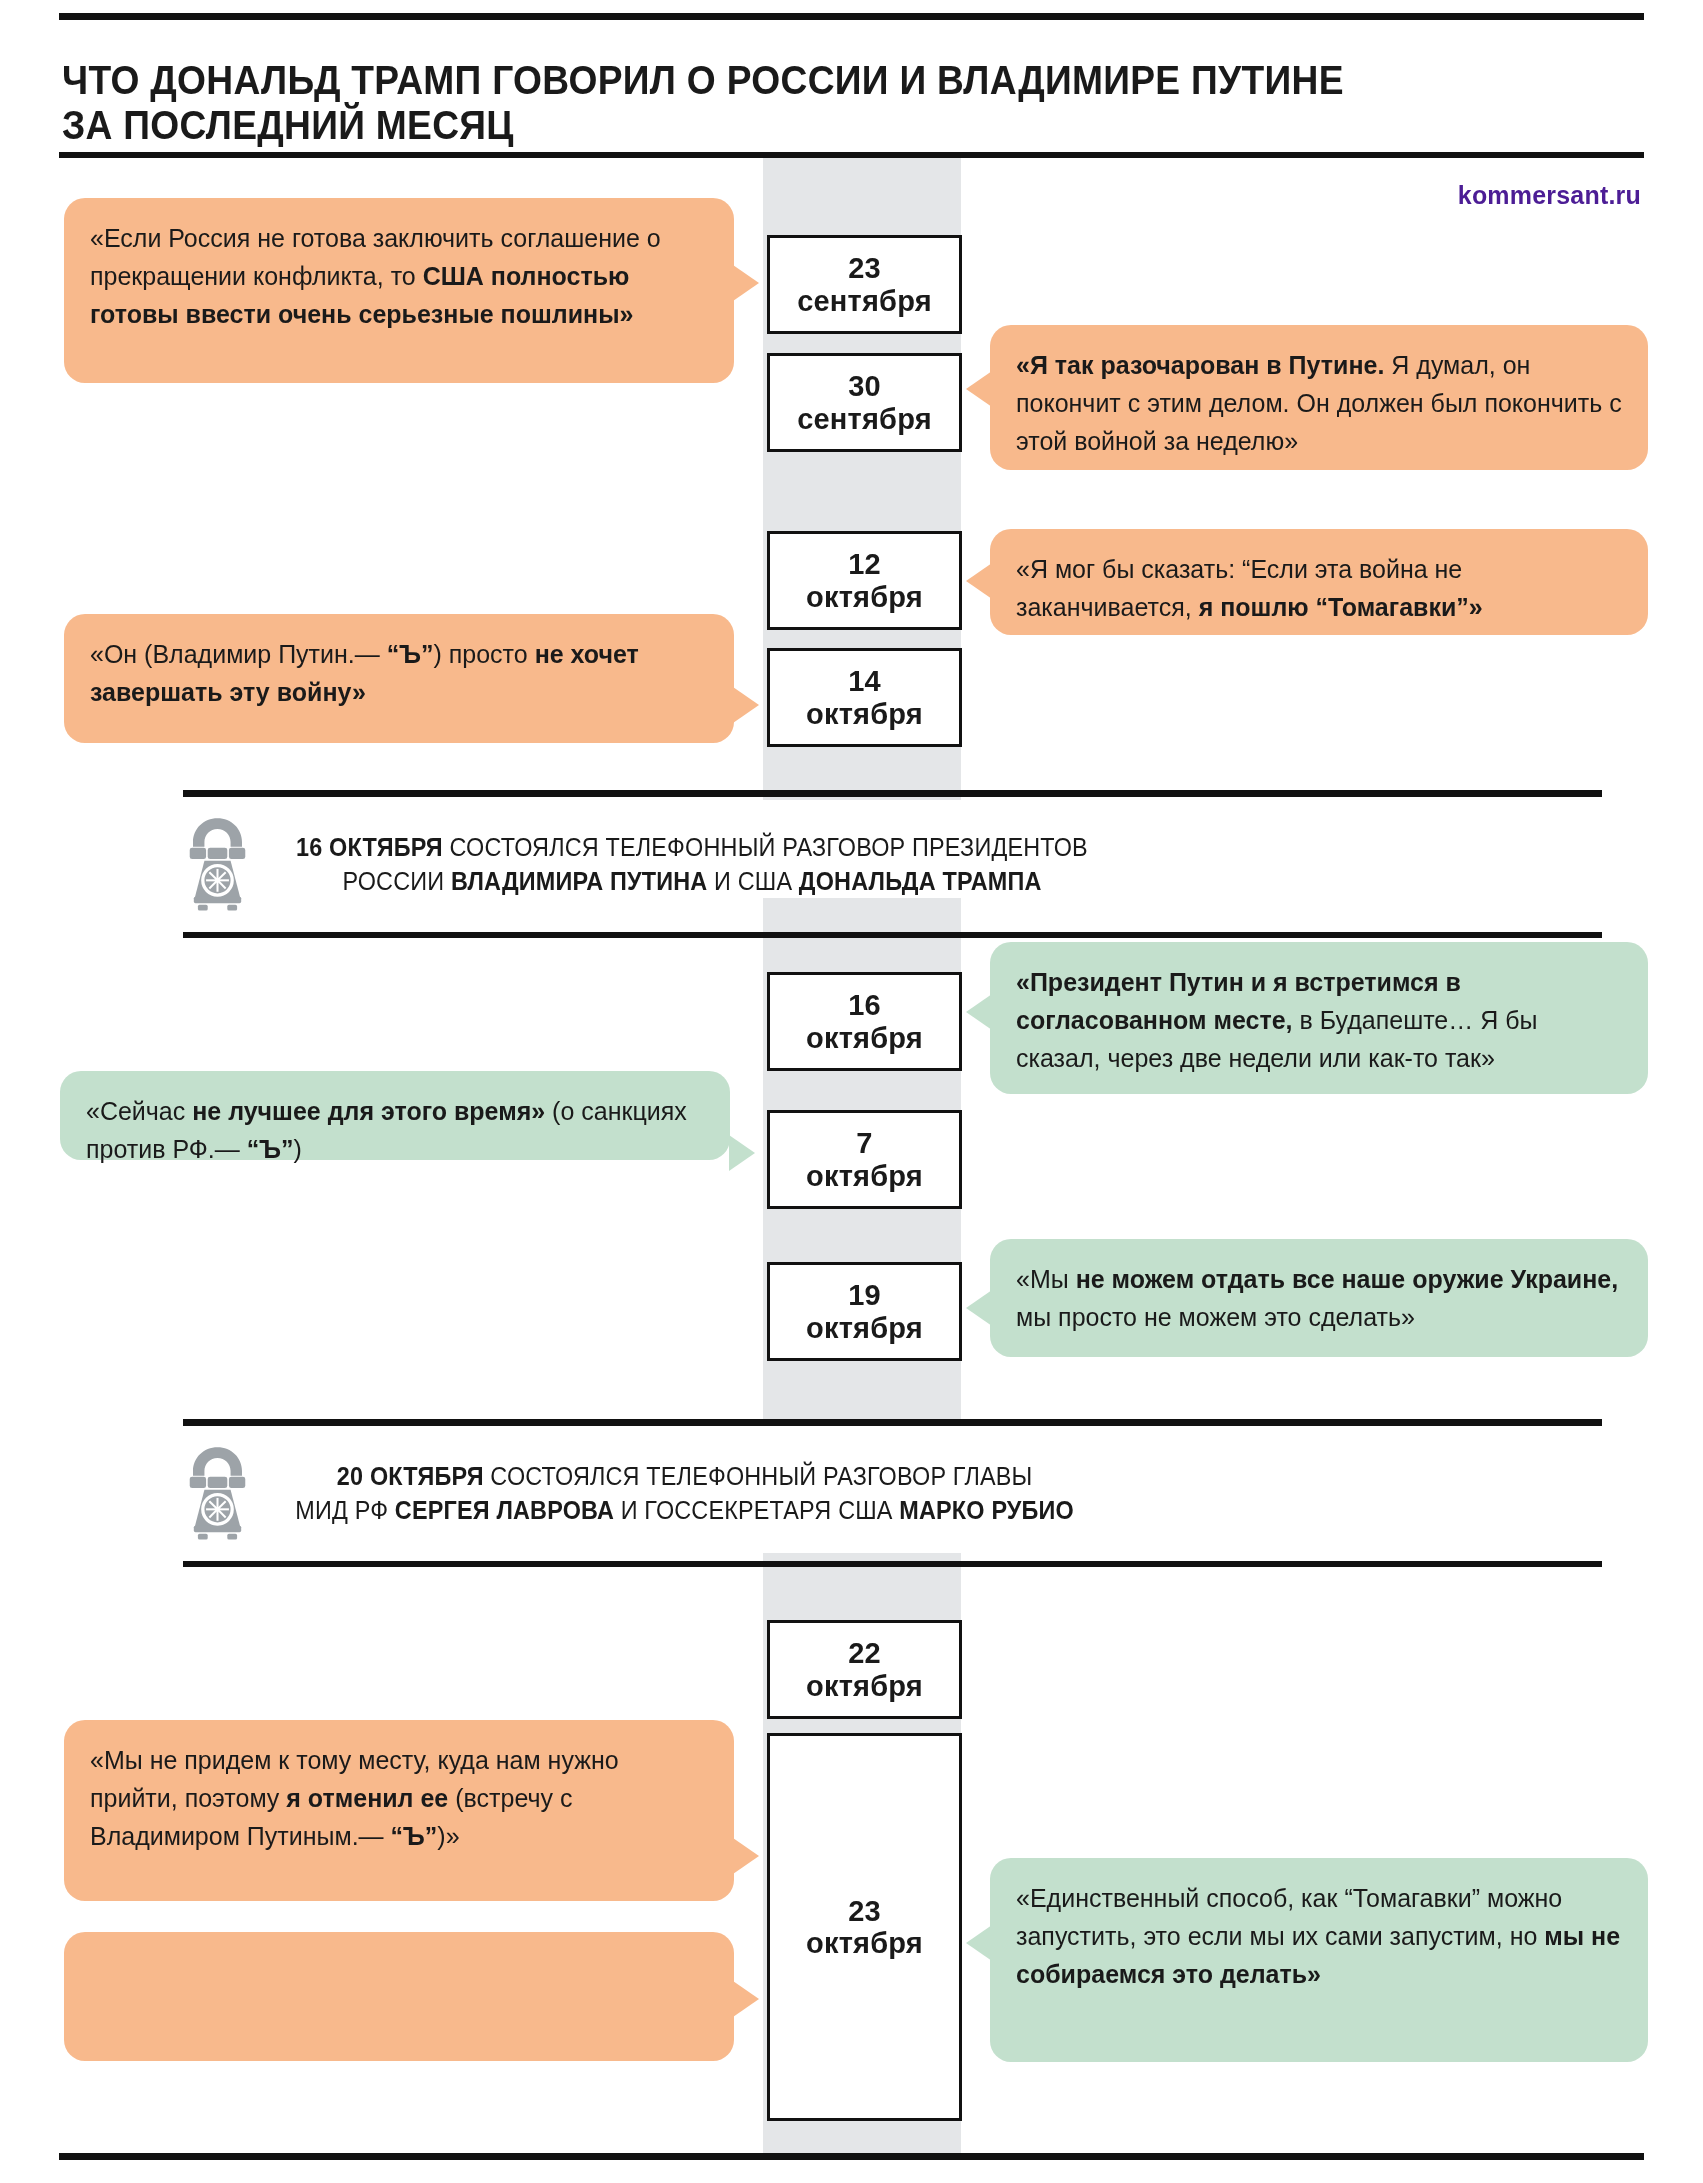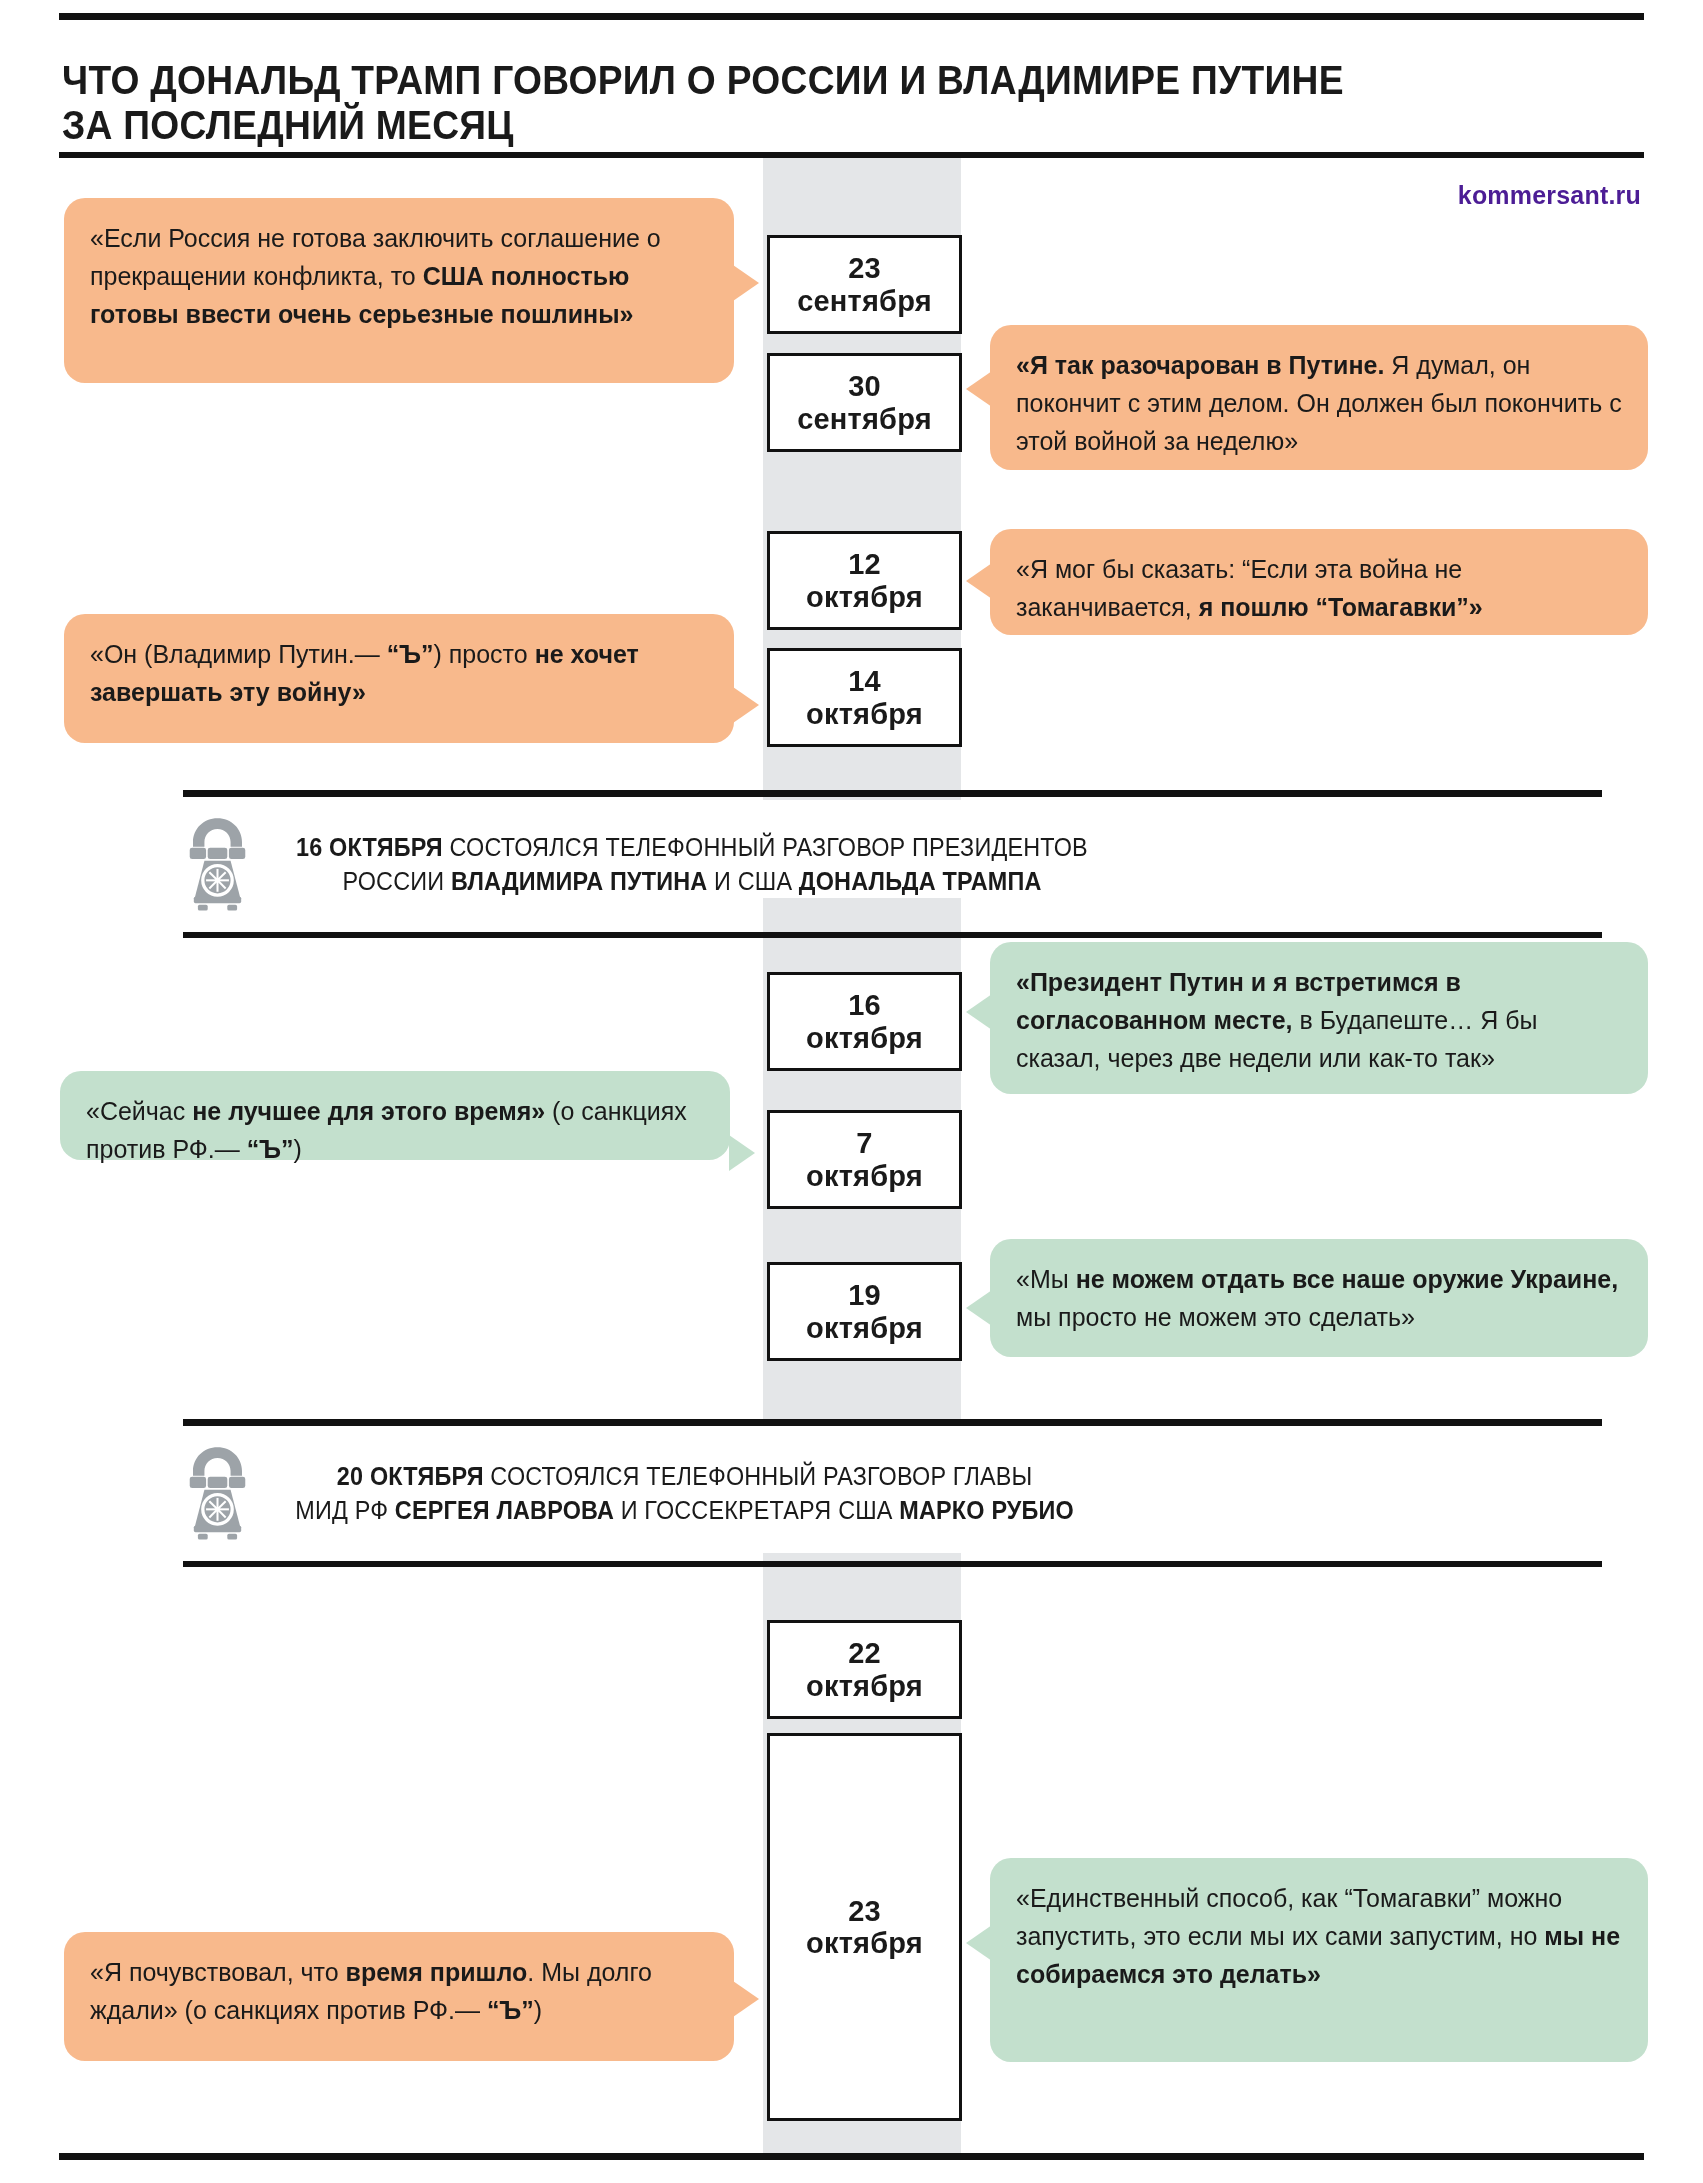--- a/index.html
+++ b/index.html
@@ -184,23 +184,26 @@
     <span><span>«Сейчас </span><b>не лучшее для этого время»</b><span> (о санкциях против РФ.— </span><b>“Ъ”</b><span>)</span></span>
     <span class="tail" style="top:64px;"></span>
   </div>
 
   <div class="bubble right green" style="left:990px;top:1239px;width:658px;height:118px;">
     <span><span>«Мы </span><b>не можем отдать все наше оружие Украине,</b><span> мы просто не можем это сделать»</span></span>
     <span class="tail" style="top:51px;"></span>
   </div>
 
 
+  <div class="bubble left orange" style="left:64px;top:1720px;width:670px;height:181px;">
+    <span><span>«Мы не придем к тому месту, куда нам нужно прийти, поэтому </span><b>я отменил ее</b><span> (встречу с Владимиром Путиным.— </span><b>“Ъ”</b><span>)»</span></span>
+    <span class="tail" style="top:118px;"></span>
+  </div>
 
   <div class="bubble left orange" style="left:64px;top:1932px;width:670px;height:129px;">
-    <span><span>«Я почувствовал, что </span><b>время пришло</b><span>. Мы долго ждали» (о санкциях против РФ.— </span><b>“Ъ”</b><span>)</span></span>
     <span class="tail" style="top:49px;"></span>
   </div>
 
   <div class="bubble right green" style="left:990px;top:1858px;width:658px;height:204px;">
     <span><span>«Единственный способ, как “Томагавки” можно запустить, это если мы их сами запустим, но </span><b>мы не собираемся это делать»</b></span>
     <span class="tail" style="top:67px;"></span>
   </div>
 
   <div class="banner" style="top:790px;">
     <div class="line"></div>

